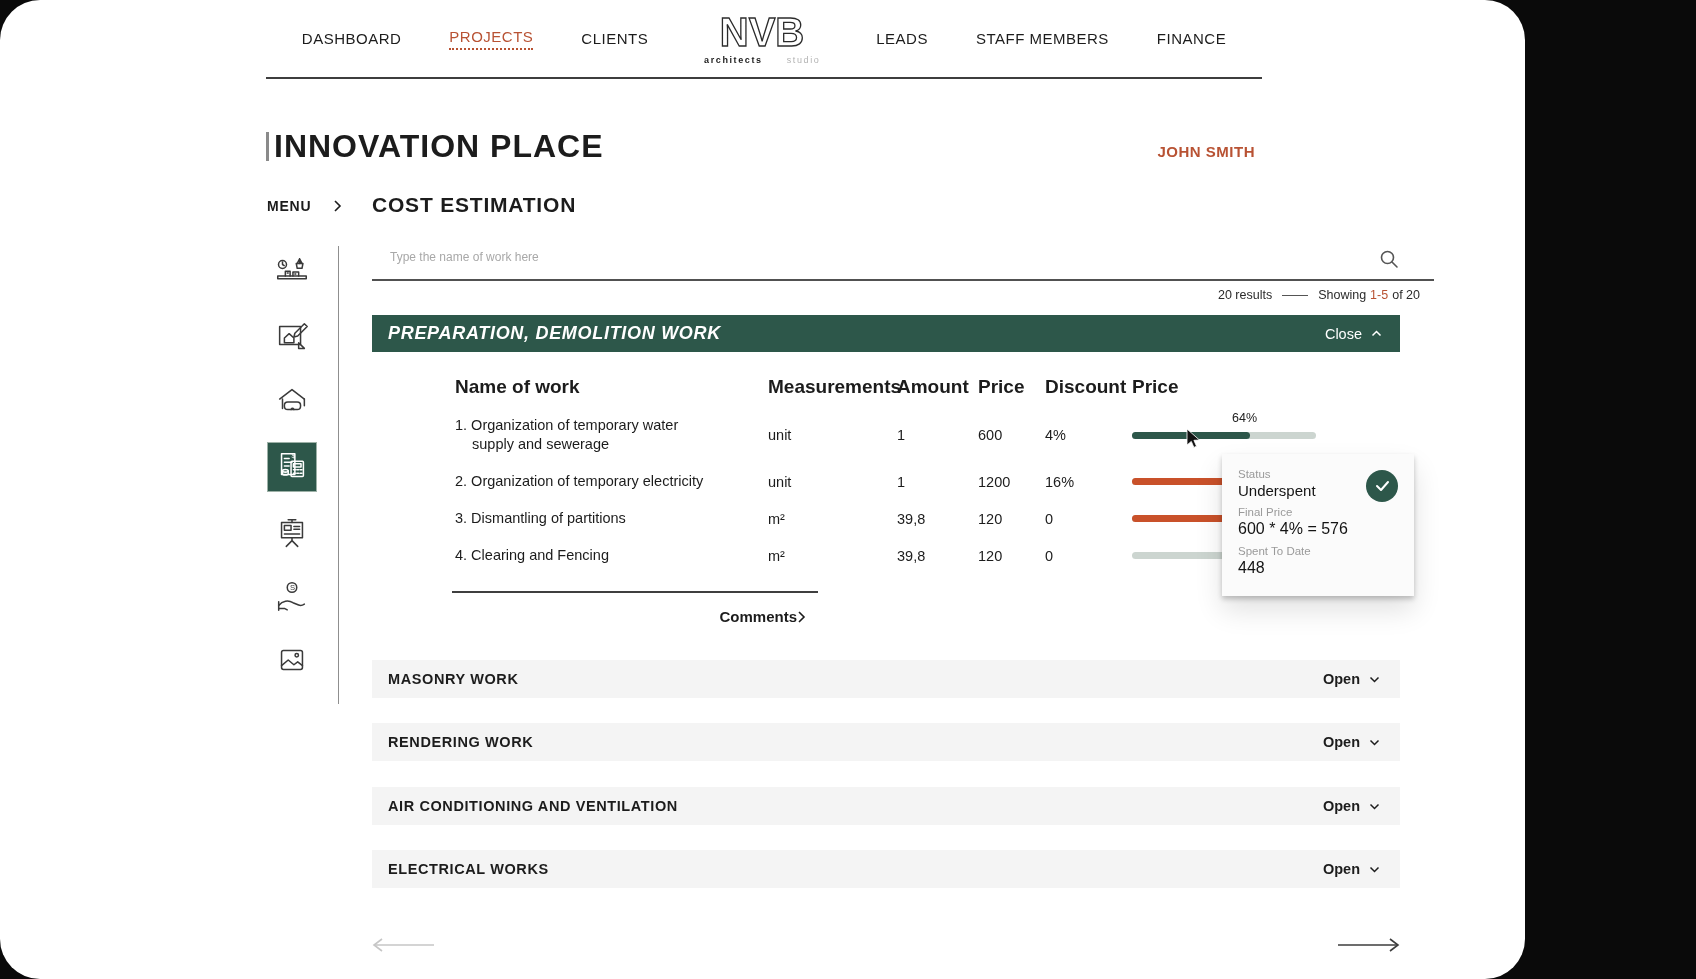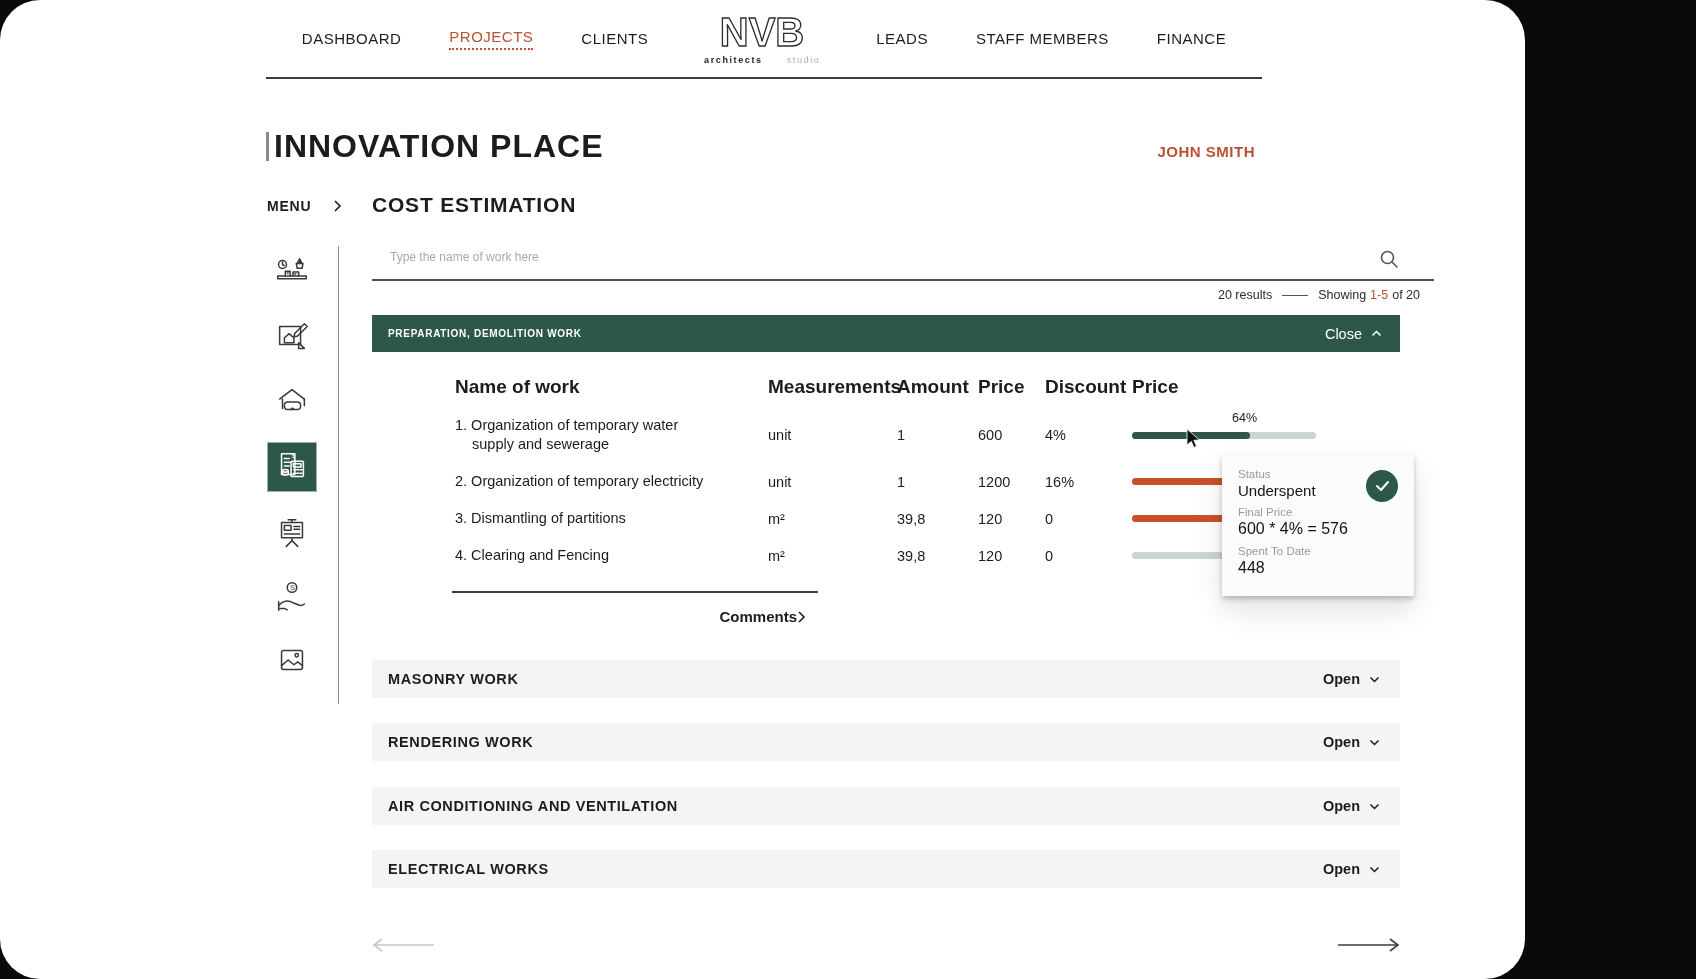--- a/index.html
+++ b/index.html
@@ -43,21 +43,21 @@
   .search-icon{position:absolute;right:34px;top:2px;}
   .results{position:absolute;left:372px;top:288px;width:1048px;display:flex;justify-content:flex-end;
     align-items:center;gap:10px;font-size:12.5px;color:#2b2b2b;}
   .results .dash{display:inline-block;width:26px;border-top:1.5px solid #555;}
   .results .range{color:#b85233;}
   .results .grp{display:flex;gap:4px;}
   
   .section{position:absolute;left:372px;top:315px;width:1028px;}
   .section-head{height:37px;background:#2d574a;color:#fff;display:flex;align-items:center;
     justify-content:space-between;padding:0 18px 0 16px;}
-  .section-head .title{font-weight:700;font-size:10px;letter-spacing:.7px;}
+  .section-head .title{font-weight:700;font-size:18px;letter-spacing:.7px;font-style:italic;}
   .toggle{display:flex;align-items:center;gap:9px;font-size:14.5px;cursor:pointer;}
   .table{padding-left:83px;position:relative;}
   .thead,.trow{display:grid;grid-template-columns:313px 129px 81px 67px 87px 184px;align-items:center;}
   .thead{margin-top:24px;font-weight:700;font-size:19px;}
   .trow{margin-top:18px;font-size:14.5px;}
   .trow:first-of-type{margin-top:14px;}
   .cell-name{padding-left:17px;text-indent:-17px;line-height:19px;max-width:245px;}
   .bar{position:relative;width:184px;height:7px;border-radius:4px;background:#ccd5d0;}
   .bar-fill{height:100%;border-radius:4px;}
   .fill-green{background:#2d574a;}

